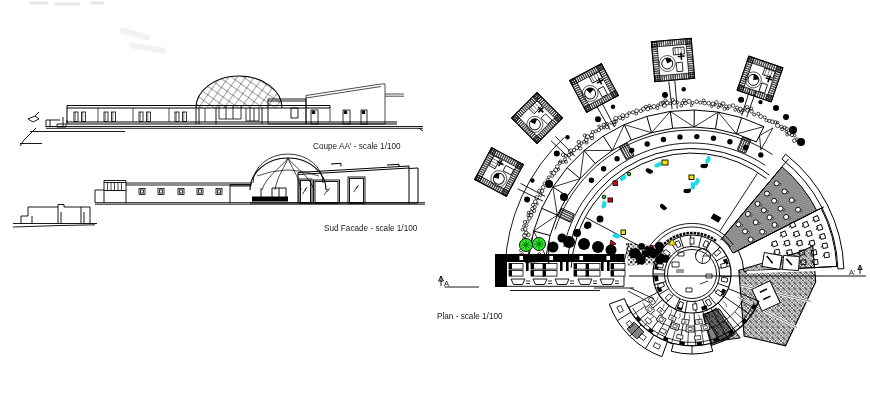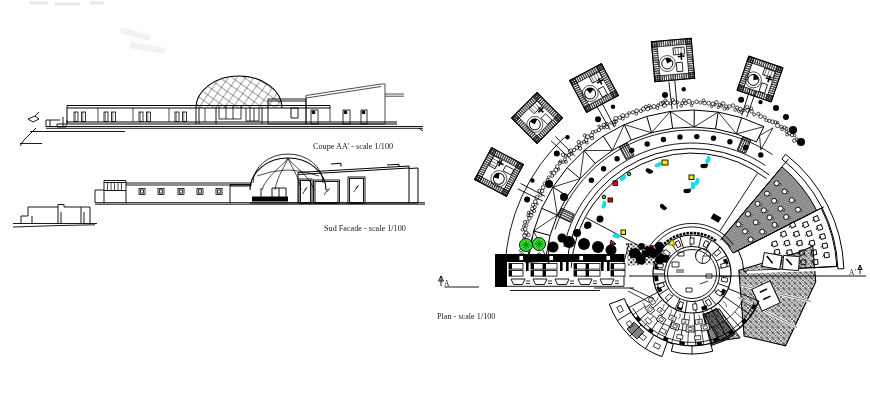--- a/index.html
+++ b/index.html
@@ -1,15 +1,15 @@
 <!DOCTYPE html>
 <html><head><meta charset="utf-8">
 <style>
 html,body{margin:0;padding:0;background:#ffffff;}
-#c{position:relative;width:782px;height:403px;font-family:Liberation Serif, serif;}
+#c{position:relative;width:782px;height:403px;font-family:Liberation Sans, sans-serif;}
 svg{position:absolute;left:0;top:0;}
 </style></head><body>
 <div id="c">
 <svg width="870" height="403" viewBox="0 0 870 403">
 <defs>
 <pattern id="xh" width="5.5" height="5.5" patternUnits="userSpaceOnUse">
  <path d="M0,5.5 L5.5,0 M0,0 L5.5,5.5 M-1,4.5 L4.5,-1 M1,6.5 L6.5,1" stroke="#000" stroke-width="0.6" fill="none"></path>
 </pattern>
 <pattern id="hh" width="6" height="1.9" patternUnits="userSpaceOnUse" patternTransform="rotate(-14)">
  <path d="M0,0.9 L6,0.9" stroke="#000" stroke-width="0.85" fill="none"></path>

